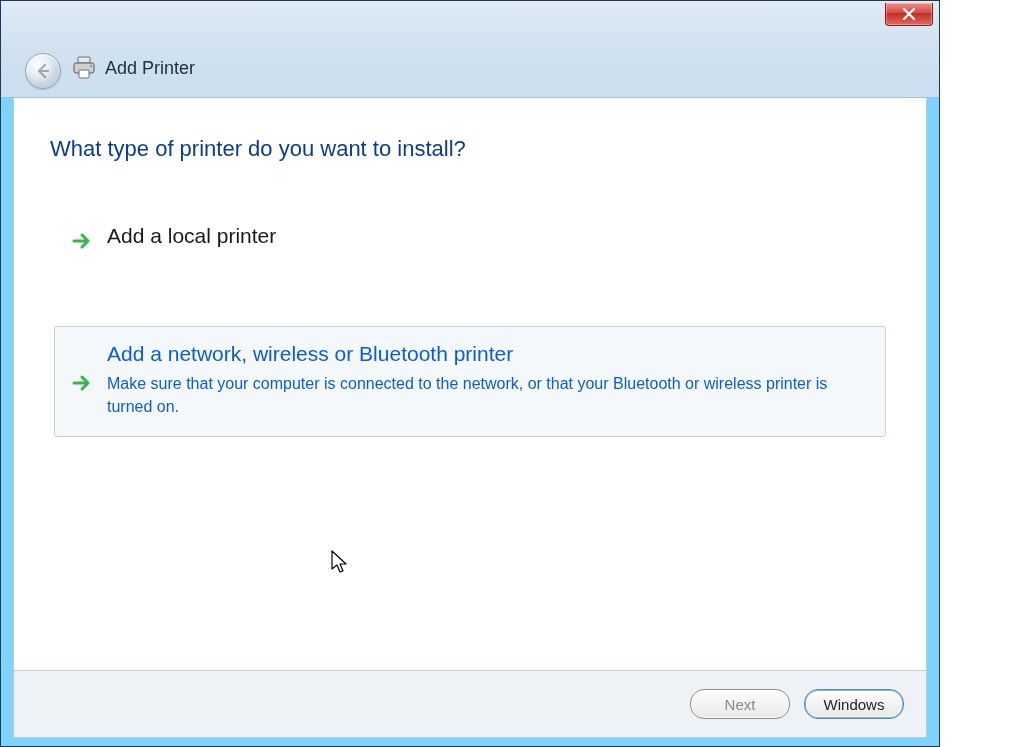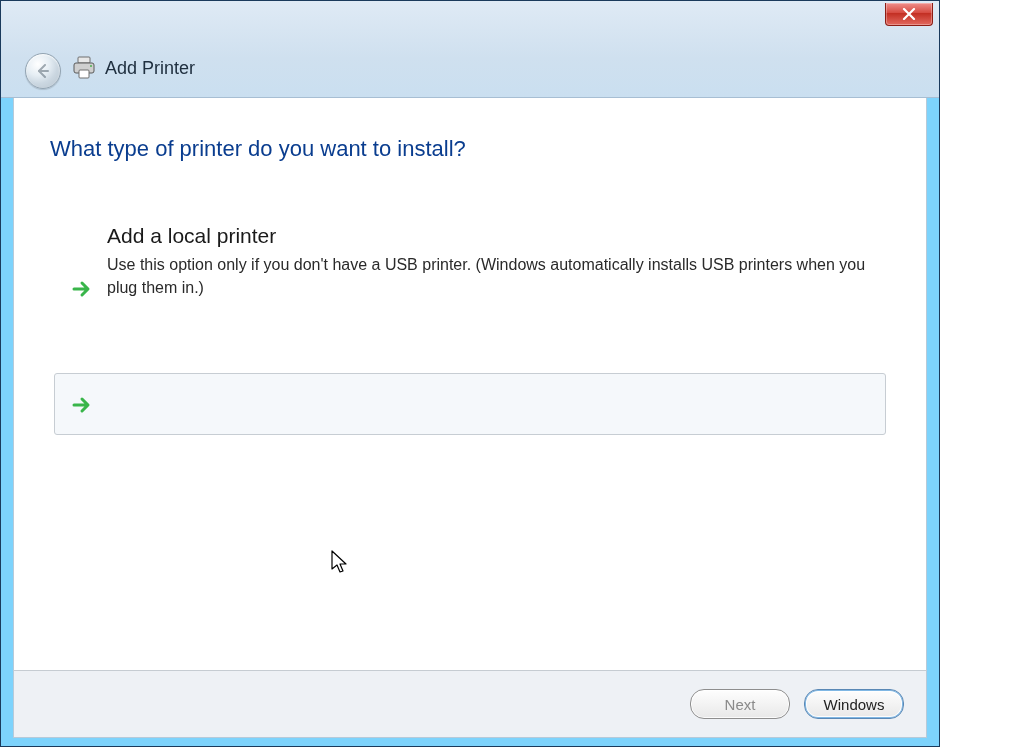--- a/index.html
+++ b/index.html
@@ -81,21 +81,21 @@
     position: relative;
   }
   .heading {
     font-size: 22px;
     color: #0a3d8f;
     margin-bottom: 46px;
     font-weight: 400;
   }
   .option {
     display: flex;
-    align-items: flex-end;
+    align-items: center;
     gap: 14px;
     padding: 14px 16px 18px 16px;
     margin: 0 4px 54px 4px;
     border: 1px solid transparent;
     border-radius: 3px;
     cursor: pointer;
   }
   .option .arrow {
     flex: 0 0 22px;
     margin-top: 6px;
@@ -189,28 +189,31 @@
 
   <div class="content">
     <div class="heading">What type of printer do you want to install?</div>
 
     <div class="option">
       <svg class="arrow" width="22" height="22" viewBox="0 0 22 22">
         <path d="M3 11 H15 M11 5 L17 11 L11 17" fill="none" stroke="#39b54a" stroke-width="3" stroke-linecap="round" stroke-linejoin="round"></path>
       </svg>
       <div>
         <div class="option-title">Add a local printer</div>
-        <div class="option-desc">Use this option only if you don't have a USB printer. (Windows automatically installs USB printers when you plug them in.)</div>
       </div>
     </div>
 
     <div class="option hover">
       <svg class="arrow" width="22" height="22" viewBox="0 0 22 22">
         <path d="M3 11 H15 M11 5 L17 11 L11 17" fill="none" stroke="#39b54a" stroke-width="3" stroke-linecap="round" stroke-linejoin="round"></path>
       </svg>
+      <div>
+        <div class="option-title">Add a network, wireless or Bluetooth printer</div>
+        <div class="option-desc">Make sure that your computer is connected to the network, or that your Bluetooth or wireless printer is turned on.</div>
+      </div>
     </div>
 
     <svg class="cursor" width="20" height="26" viewBox="0 0 20 26">
       <path d="M1 1 L1 19 L6 15 L9 22 L12 21 L9 14 L15 14 Z" fill="#ffffff" stroke="#000000" stroke-width="1.2" stroke-linejoin="round"></path>
     </svg>
   </div>
 
   <div class="footer">
     <button class="btn disabled">Next</button>
     <button class="btn default">Windows</button>

